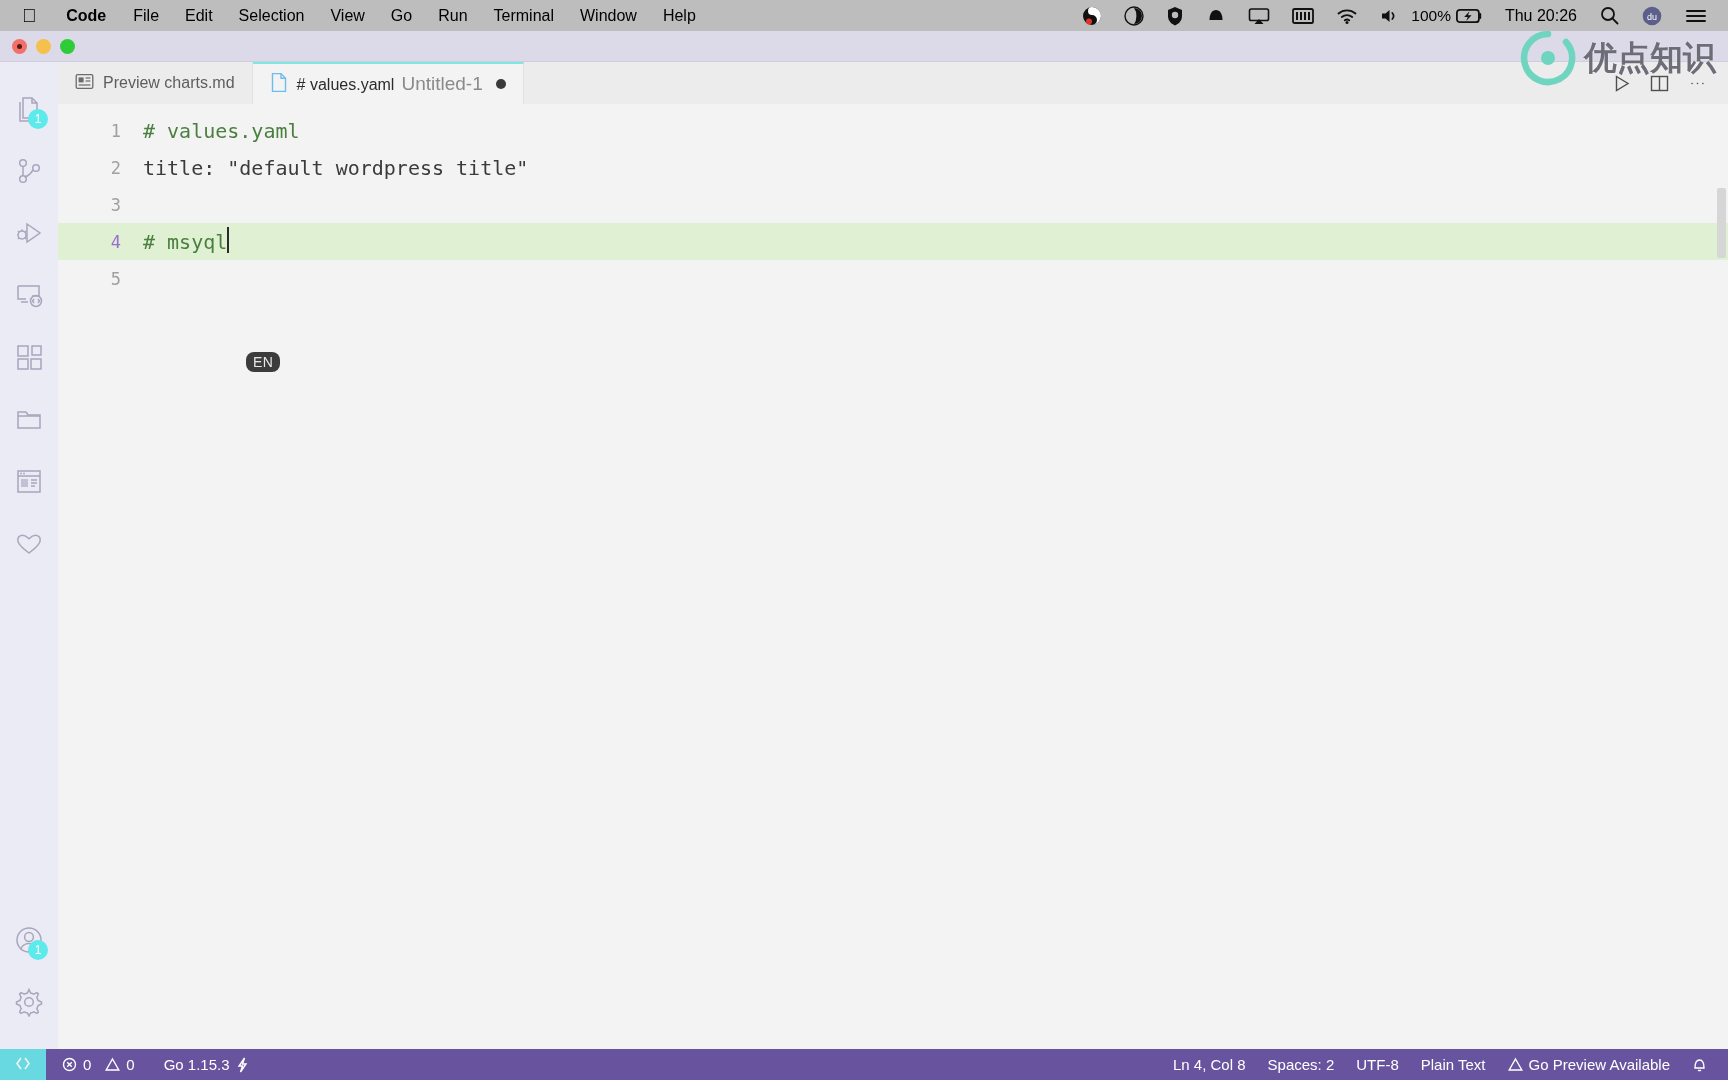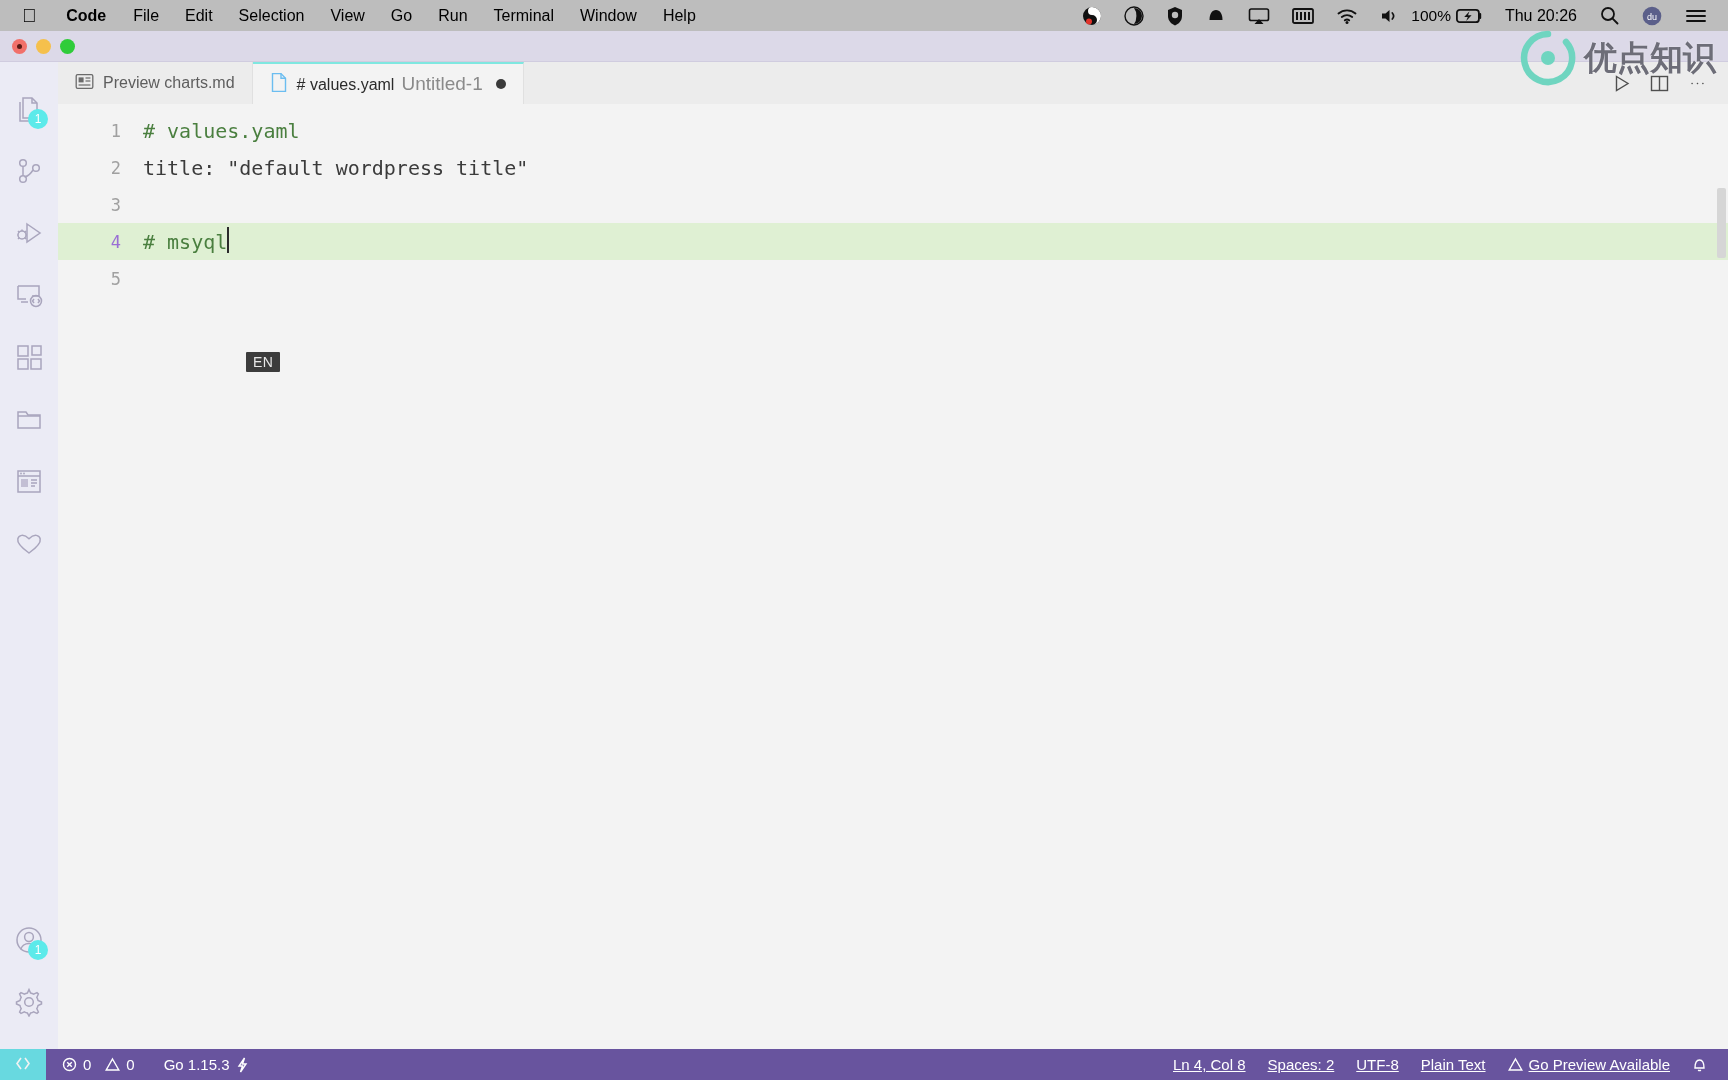--- a/index.html
+++ b/index.html
@@ -115,40 +115,40 @@
   .codeline.cur .lineno { color: #9a6fd4; }
   .codetext { color: #4a7f3f; white-space: pre; position: relative; }
   .caret {
     display:inline-block; width: 2px; height: 26px; background:#2b2b2b;
     vertical-align: middle; position: relative; top: -2px;
   }
   #ime-badge {
     position: absolute; left: 188px; top: 248px;
     background: #3c3c3c; color: #e8e8e8;
     font-size: 14px; font-family: "Liberation Sans", sans-serif;
-    padding: 2px 7px; border-radius: 1px; letter-spacing: .5px;
+    padding: 2px 7px; border-radius: 8px; letter-spacing: .5px;
   }
   
   #minimap-strip {
     position: absolute; right: 0; top: 0; width: 14px; height: 100%;
   }
   #scroll-thumb { position:absolute; right:2px; top:84px; width:9px; height:70px; background:#d6d6d6; border-radius:2px;}
 
   
   #statusbar {
     height: 31px; background: #68549e; display: flex; align-items: center;
     color: #ffffff; font-size: 15px;
   }
   #remote-indicator {
     background: #68d9e0; height: 31px; width: 46px;
     display: flex; align-items: center; justify-content: center;
   }
   #remote-indicator svg { stroke: #f2f2f2; fill:none; stroke-width: 1.6; }
   .sb-item { padding: 0 11px; display: flex; align-items: center; gap: 6px; white-space: nowrap; }
-  .sb-right { margin-left: auto; display: flex; align-items: center; padding-right: 10px; text-decoration: underline; }
+  .sb-right { margin-left: auto; display: flex; align-items: center; padding-right: 10px; }
   .sb-icon { display: inline-flex; align-items: center; }
   .sb-icon svg { stroke: #fff; fill: none; stroke-width: 1.4; }
 
   
   #watermark {
     position: absolute; top: 28px; right: 12px;
     display: flex; align-items: center; gap: 6px;
     z-index: 60; pointer-events: none;
   }
   #watermark .wm-text {

